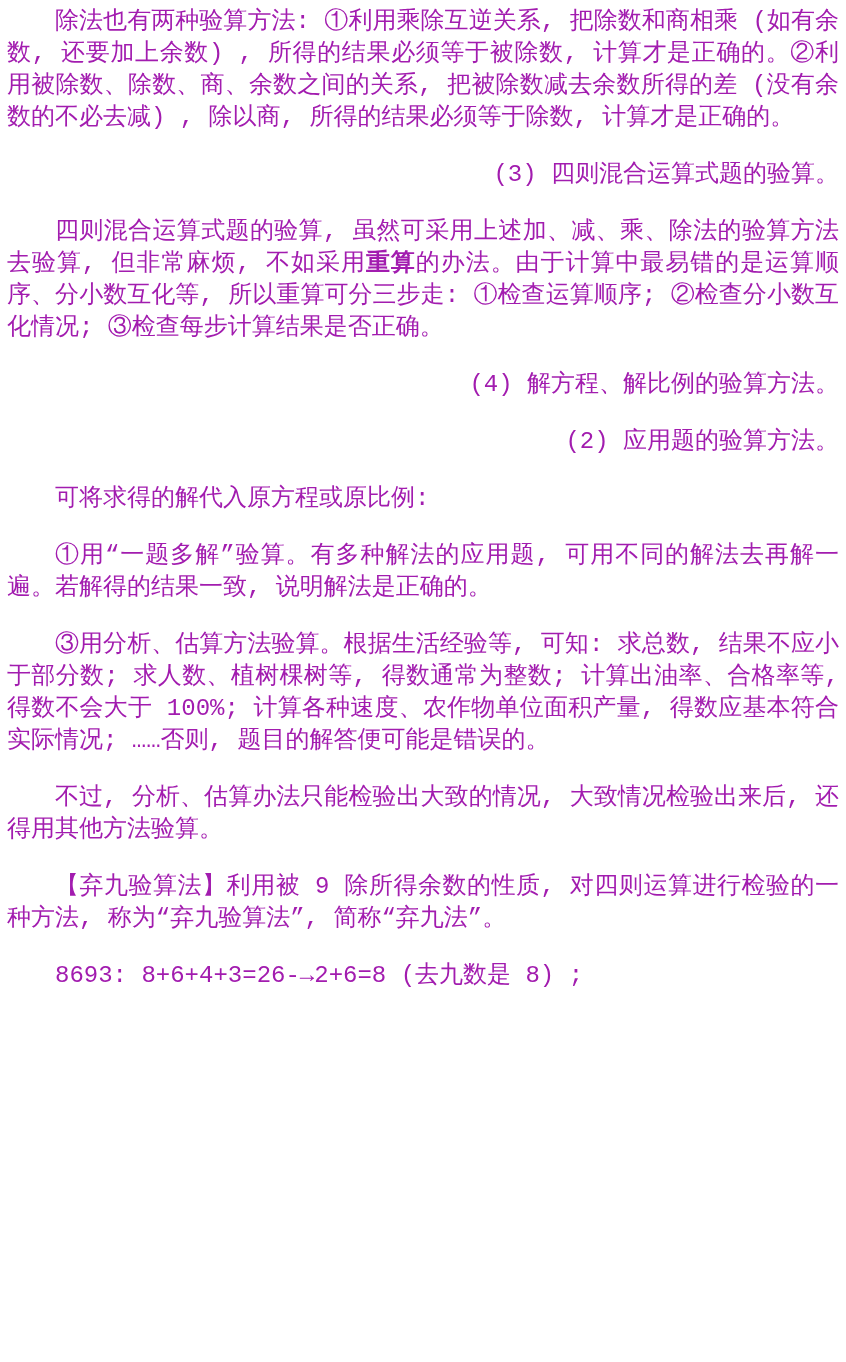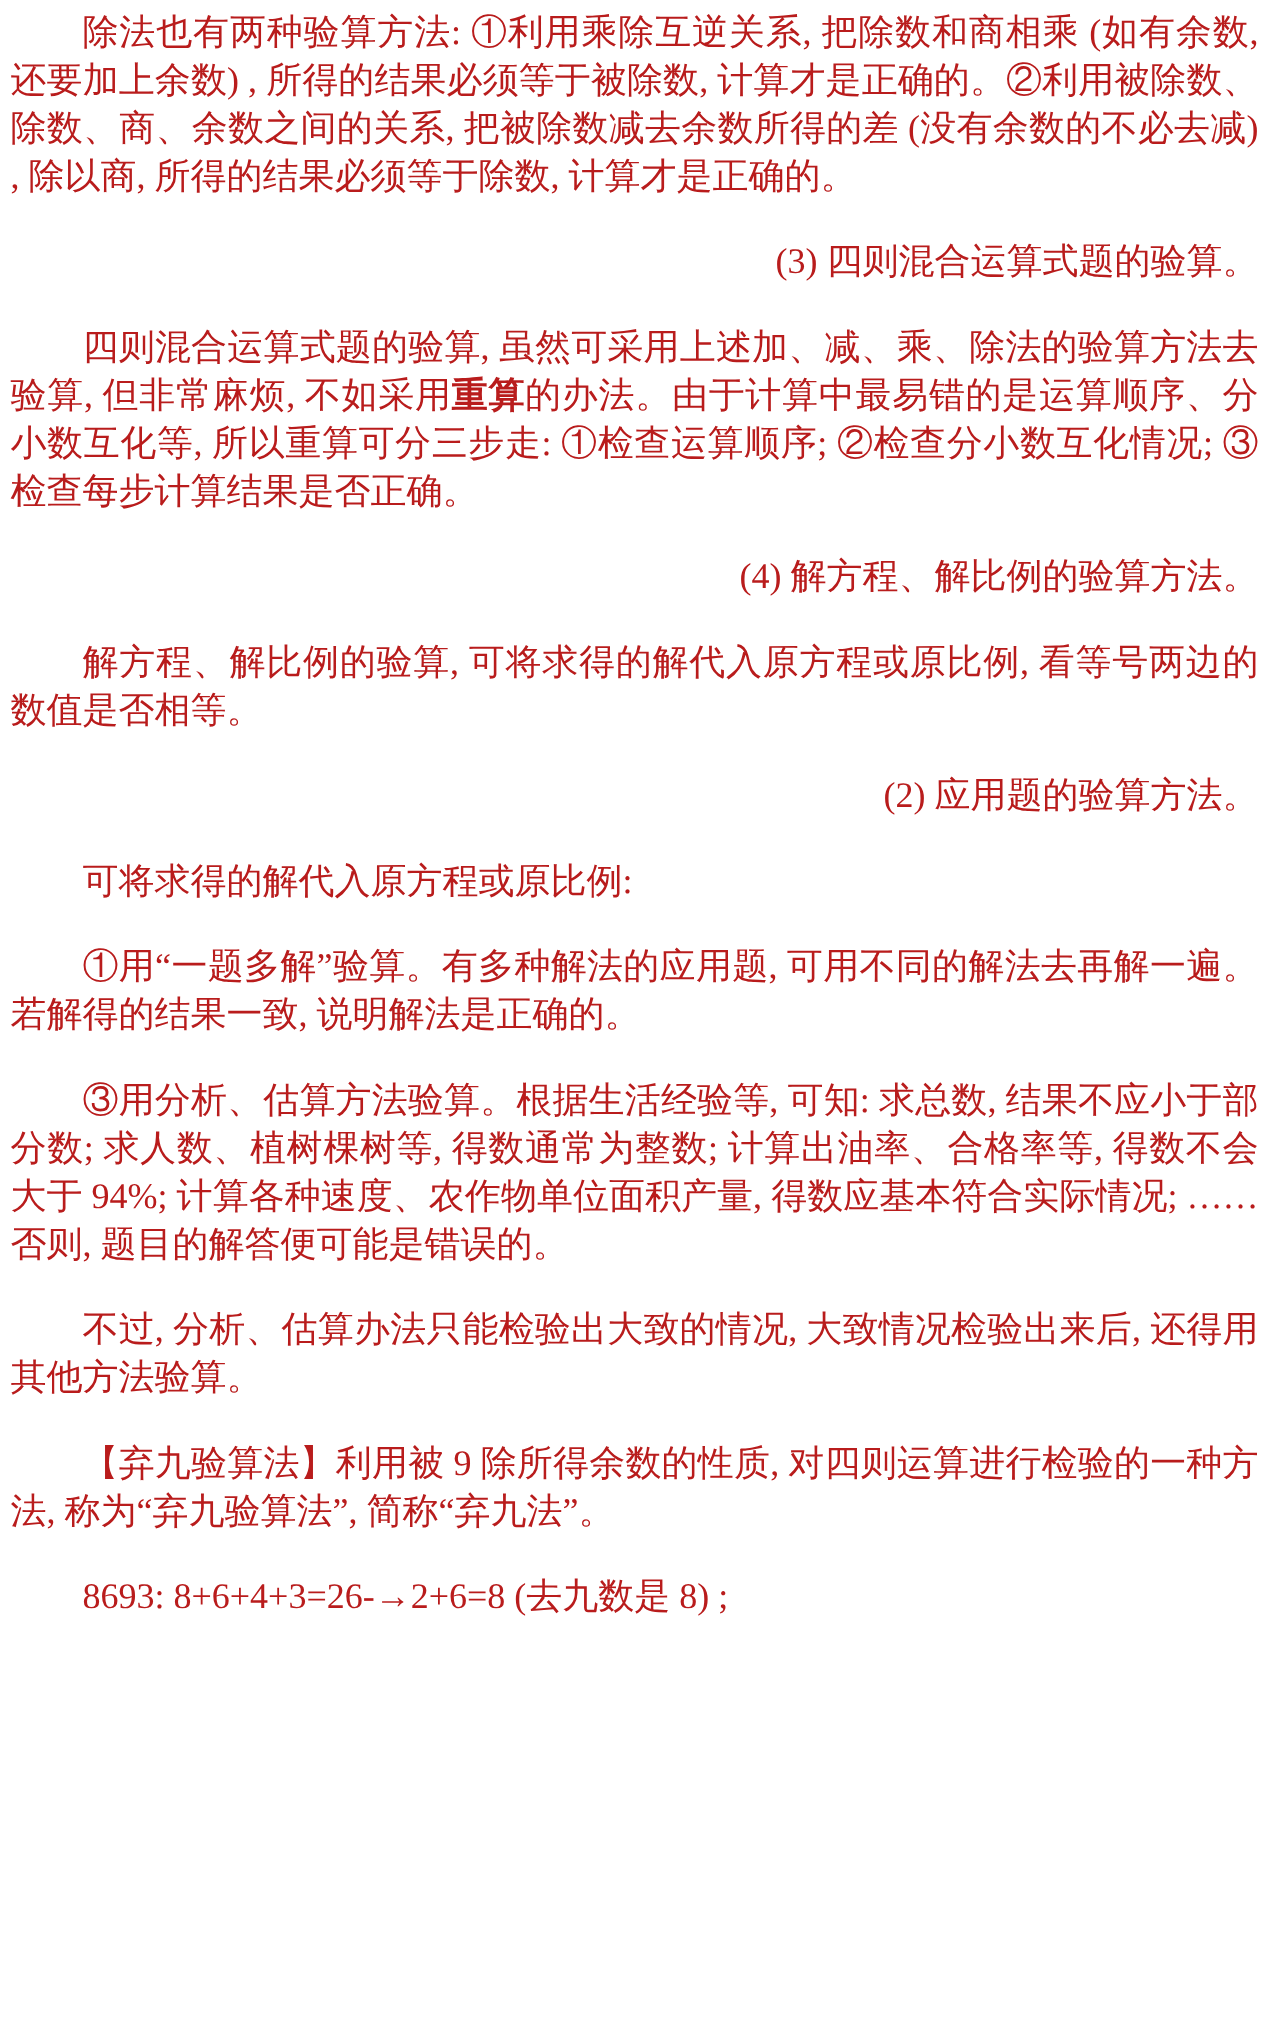--- a/index.html
+++ b/index.html
@@ -38,27 +38,26 @@
     margin-top: 3px;
   }
   .doc-body .bold {
     font-weight: bold;
   }
 </style>
 </head>
 <body>
 
 <main class="page">
-  <div class="doc-body" id="doc-body" style="color: #b91c1c;">
+  <div class="doc-body" id="doc-body" style="color: #a21caf; font-family: Liberation Mono, monospace;">
       <p class="body"><span>除法也有两种验算方法: ①利用乘除互逆关系, 把除数和商相乘 (如有余数, 还要加上余数) , 所得的结果必须等于被除数, 计算才是正确的。②利用被除数、除数、商、余数之间的关系, 把被除数减去余数所得的差 (没有余数的不必去减) , 除以商, 所得的结果必须等于除数, 计算才是正确的。</span></p>
       <p class="heading"><span>(3) 四则混合运算式题的验算。</span></p>
       <p class="body"><span>四则混合运算式题的验算, 虽然可采用上述加、减、乘、除法的验算方法去验算, 但非常麻烦, 不如采用</span><span class="bold">重算</span><span>的办法。由于计算中最易错的是运算顺序、分小数互化等, 所以重算可分三步走: ①检查运算顺序; ②检查分小数互化情况; ③检查每步计算结果是否正确。</span></p>
       <p class="heading"><span>(4) 解方程、解比例的验算方法。</span></p>
-      <p class="body"><span>解方程、解比例的验算, 可将求得的解代入原方程或原比例, 看等号两边的数值是否相等。</span></p>
       <p class="heading"><span>(2) 应用题的验算方法。</span></p>
       <p class="body"><span>可将求得的解代入原方程或原比例:</span></p>
       <p class="body"><span>①用“一题多解”验算。有多种解法的应用题, 可用不同的解法去再解一遍。若解得的结果一致, 说明解法是正确的。</span></p>
-      <p class="body"><span>③用分析、估算方法验算。根据生活经验等, 可知: 求总数, 结果不应小于部分数; 求人数、植树棵树等, 得数通常为整数; 计算出油率、合格率等, 得数不会大于 94%; 计算各种速度、农作物单位面积产量, 得数应基本符合实际情况; ……否则, 题目的解答便可能是错误的。</span></p>
+      <p class="body"><span>③用分析、估算方法验算。根据生活经验等, 可知: 求总数, 结果不应小于部分数; 求人数、植树棵树等, 得数通常为整数; 计算出油率、合格率等, 得数不会大于 100%; 计算各种速度、农作物单位面积产量, 得数应基本符合实际情况; ……否则, 题目的解答便可能是错误的。</span></p>
       <p class="body"><span>不过, 分析、估算办法只能检验出大致的情况, 大致情况检验出来后, 还得用其他方法验算。</span></p>
       <p class="body"><span>【弃九验算法】利用被 9 除所得余数的性质, 对四则运算进行检验的一种方法, 称为“弃九验算法”, 简称“弃九法”。</span></p>
       <p class="formula"><span>8693: 8+6+4+3=26-→2+6=8 (去九数是 8) ;</span></p>
     </div>
 </main>
 
 </body></html>

